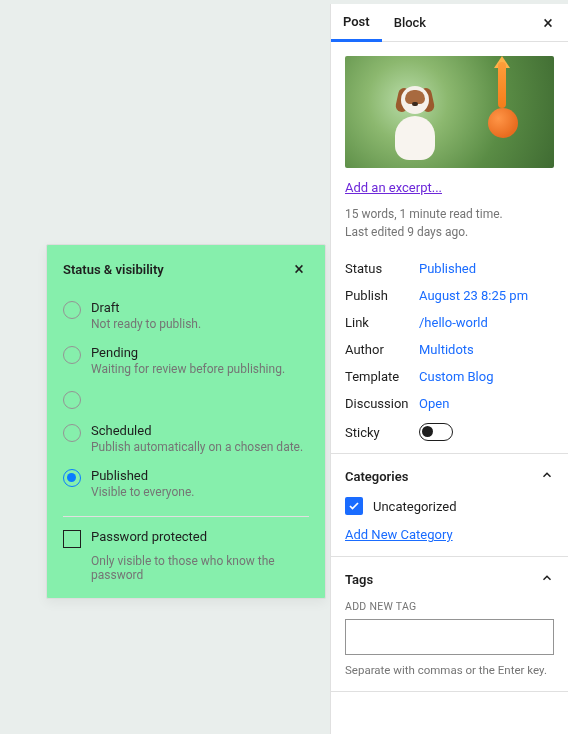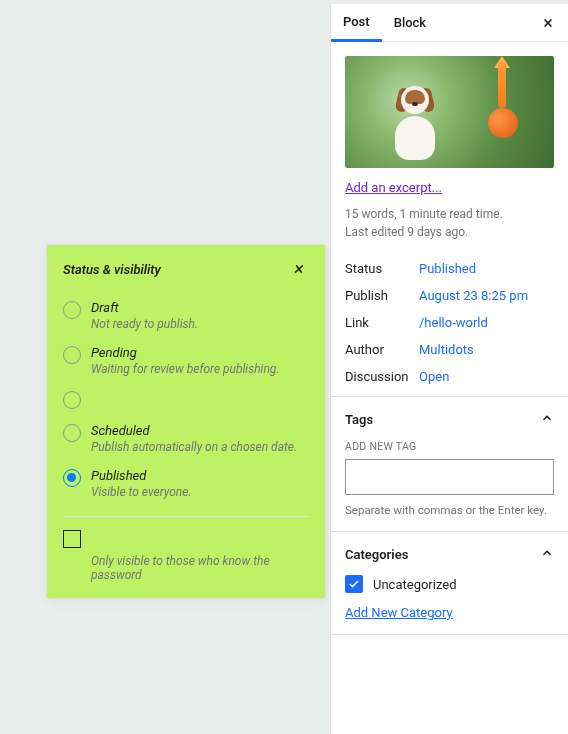--- a/index.html
+++ b/index.html
@@ -13,26 +13,25 @@
     position: relative;
     overflow: hidden;
   }
 
   
   .modal {
     position: absolute;
     left: 46px;
     top: 244px;
     width: 280px;
-    background: #bef264;
+    background: #86efac;
     border: 1px solid #ddd;
     border-radius: 2px;
     box-shadow: 0 4px 12px rgba(0,0,0,0.05);
     padding: 14px 16px 16px 16px;
-    font-style: italic;
   }
   .modal-header {
     display: flex;
     justify-content: space-between;
     align-items: center;
     margin-bottom: 14px;
   }
   .modal-title { font-weight: 600; font-size: 13px; }
   .modal-close {
     width: 20px; height: 20px;
@@ -354,20 +353,23 @@
       <div class="radio-circle selected"></div>
       <div class="radio-body">
         <div class="radio-label">Published</div>
         <div class="radio-desc">Visible to everyone.</div>
       </div>
     </div>
   </div>
   <hr class="modal-hr">
   <div class="checkbox-item">
     <div class="checkbox-box"></div>
+    <div class="checkbox-body">
+      <div class="radio-label">Password protected</div>
+    </div>
   </div>
   <div class="checkbox-desc">Only visible to those who know the password</div>
 </div>
 
 <div class="sidebar">
   <div class="tabs">
     <div class="tab active">Post</div>
     <div class="tab">Block</div>
     <div class="tab-close">×</div>
   </div>
@@ -404,51 +406,59 @@
     </div>
     <div class="detail-row">
       <div class="detail-label">Link</div>
       <div class="detail-value">/hello-world</div>
     </div>
     <div class="detail-row">
       <div class="detail-label">Author</div>
       <div class="detail-value">Multidots</div>
     </div>
     <div class="detail-row">
+      <div class="detail-label">Template</div>
+      <div class="detail-value">Custom Blog</div>
+    </div>
+    <div class="detail-row">
       <div class="detail-label">Discussion</div>
       <div class="detail-value">Open</div>
     </div>
+    <div class="detail-row">
+      <div class="detail-label">Sticky</div>
+      <div class="toggle"></div>
+    </div>
+  </div>
+
+  <div class="panel-section">
+    <div class="panel-header">
+      <div class="panel-title">Categories</div>
+      <div class="chevron">
+        <svg width="14" height="14" viewBox="0 0 24 24" fill="none" stroke="#1e1e1e" stroke-width="2.5">
+            <polyline points="6 15 12 9 18 15"></polyline>
+          </svg>
+      </div>
+    </div>
+    <div class="cat-item">
+      <div class="cat-check">
+        <svg width="12" height="12" viewBox="0 0 24 24" fill="none" stroke="#fff" stroke-width="3.5">
+            <polyline points="4 12 9 17 20 6"></polyline>
+          </svg>
+      </div>
+      <div>Uncategorized</div>
+    </div>
+    <a class="add-link">Add New Category</a>
   </div>
 
   <div class="panel-section">
     <div class="panel-header">
       <div class="panel-title">Tags</div>
       <div class="chevron">
         <svg width="14" height="14" viewBox="0 0 24 24" fill="none" stroke="#1e1e1e" stroke-width="2.5">
             <polyline points="6 15 12 9 18 15"></polyline>
           </svg>
       </div>
     </div>
     <div class="tag-label">ADD NEW TAG</div>
     <input class="tag-input" type="text" style="">
     <div class="tag-help">Separate with commas or the Enter key.</div>
   </div>
-
-  <div class="panel-section">
-    <div class="panel-header">
-      <div class="panel-title">Categories</div>
-      <div class="chevron">
-        <svg width="14" height="14" viewBox="0 0 24 24" fill="none" stroke="#1e1e1e" stroke-width="2.5">
-            <polyline points="6 15 12 9 18 15"></polyline>
-          </svg>
-      </div>
-    </div>
-    <div class="cat-item">
-      <div class="cat-check">
-        <svg width="12" height="12" viewBox="0 0 24 24" fill="none" stroke="#fff" stroke-width="3.5">
-            <polyline points="4 12 9 17 20 6"></polyline>
-          </svg>
-      </div>
-      <div>Uncategorized</div>
-    </div>
-    <a class="add-link">Add New Category</a>
-  </div>
 </div>
 
 </body></html>

